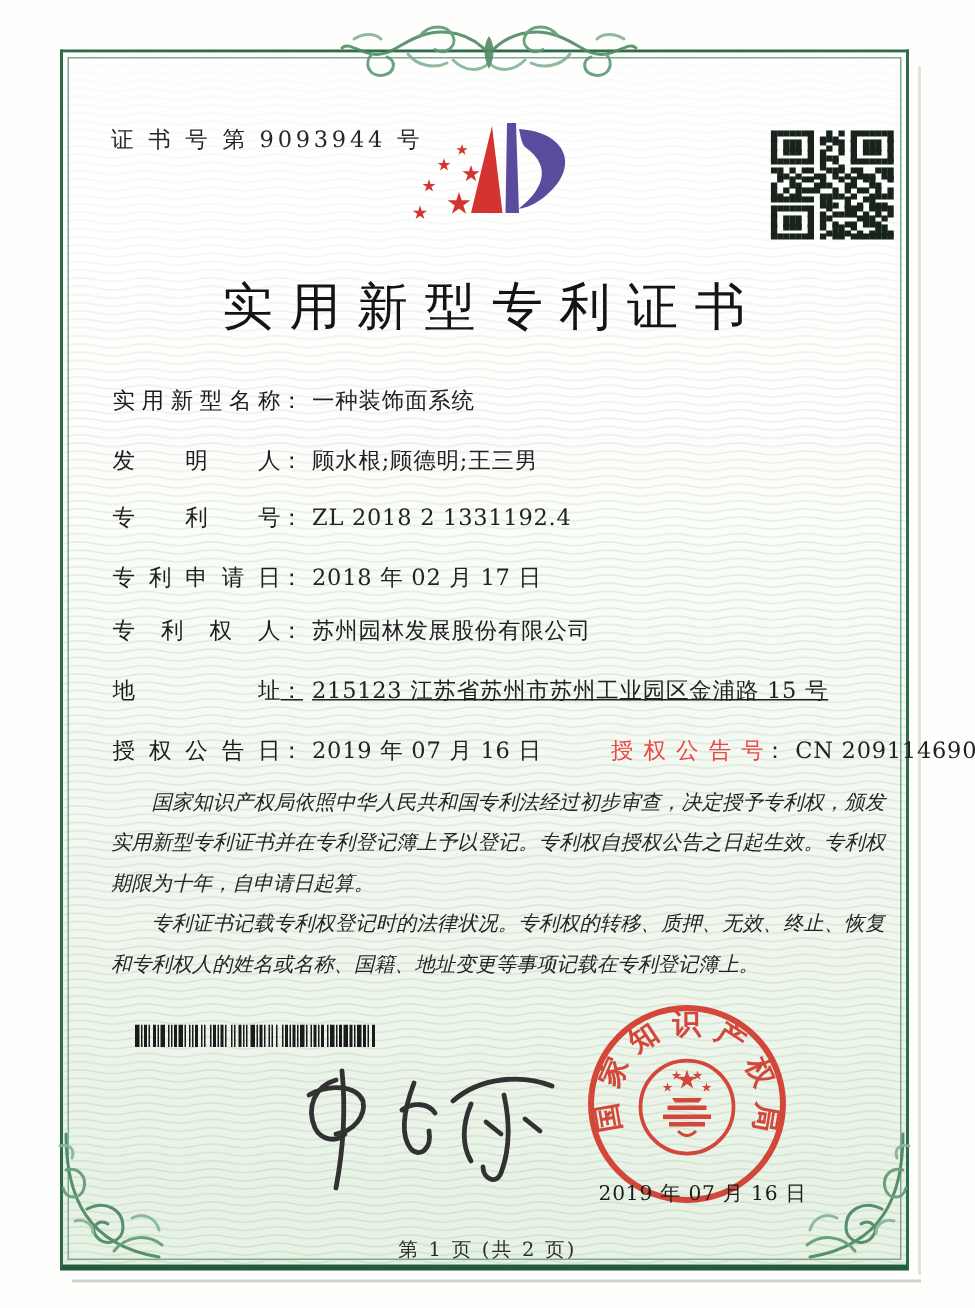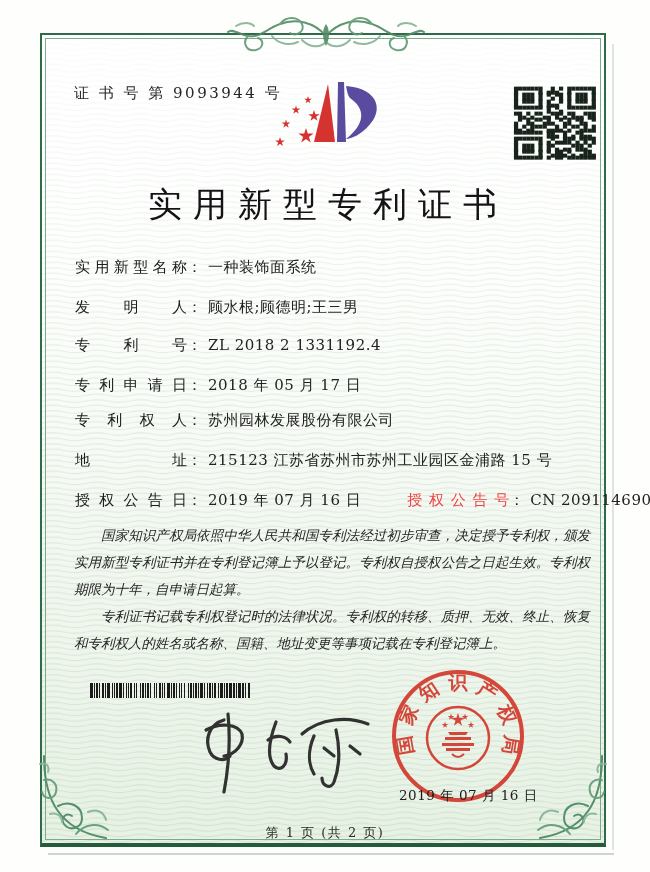--- a/index.html
+++ b/index.html
@@ -31,21 +31,21 @@
 
   
   .rows{position:absolute;left:75px;right:58px;top:258px;z-index:3;font-size:15px;}
   .row{position:absolute;left:0;right:0;white-space:nowrap;}
   .lbl{display:inline-block;width:112px;text-align:justify;text-align-last:justify;
        vertical-align:bottom;color:#1c1c1c;}
   .lbl2{display:inline-block;width:102px;text-align:justify;text-align-last:justify;
         vertical-align:bottom;color:#ef4444;}
   .colon{margin:0 6px 0 0;}
   .val{letter-spacing:0.5px;color:#222;}
-  .r0{top:0;} .r1{top:40px;} .r2{top:78px;} .r3{top:118px;} .r4{top:153px;} .r5{top:193px;} .r6{top:233px;}
+  .r0{top:0;} .r1{top:40px;} .r2{top:78px;} .r3{top:118px;} .r4{top:153px;} .r5{top:193px;text-decoration:underline;} .r6{top:233px;}
   .pair2{margin-left:46px;}
 
   
   .body-text{position:absolute;left:74px;right:60px;top:522px;z-index:3;}
   .body-text p{margin:0;font-size:13.5px;line-height:27px;text-align:justify;
                text-indent:2em;font-style:italic;color:#242424;}
 
   
   .barcode{position:absolute;left:90px;top:683px;width:164px;height:15px;z-index:3;
            overflow:hidden;white-space:nowrap;font-size:0;}
@@ -148,21 +148,21 @@
     <div class="row r0">
       <span class="lbl">实用新型名称</span><span class="colon">：</span><span class="val">一种装饰面系统</span>
     </div>
     <div class="row r1">
       <span class="lbl">发明人</span><span class="colon">：</span><span class="val">顾水根;顾德明;王三男</span>
     </div>
     <div class="row r2">
       <span class="lbl">专利号</span><span class="colon">：</span><span class="val">ZL 2018 2 1331192.4</span>
     </div>
     <div class="row r3">
-      <span class="lbl">专利申请日</span><span class="colon">：</span><span class="val">2018 年 05 月 17 日</span>
+      <span class="lbl">专利申请日</span><span class="colon">：</span><span class="val">2018 年 02 月 17 日</span>
     </div>
     <div class="row r4">
       <span class="lbl">专利权人</span><span class="colon">：</span><span class="val">苏州园林发展股份有限公司</span>
     </div>
     <div class="row r5">
       <span class="lbl">地址</span><span class="colon">：</span><span class="val">215123  江苏省苏州市苏州工业园区金浦路 15 号</span>
     </div>
     <div class="row r6">
       <span class="lbl">授权公告日</span><span class="colon">：</span><span class="val">2019 年 07 月 16 日</span><span class="pair2"><span class="lbl2">授权公告号</span><span class="colon">：</span><span class="val">CN 209114690 U</span></span>
     </div>

